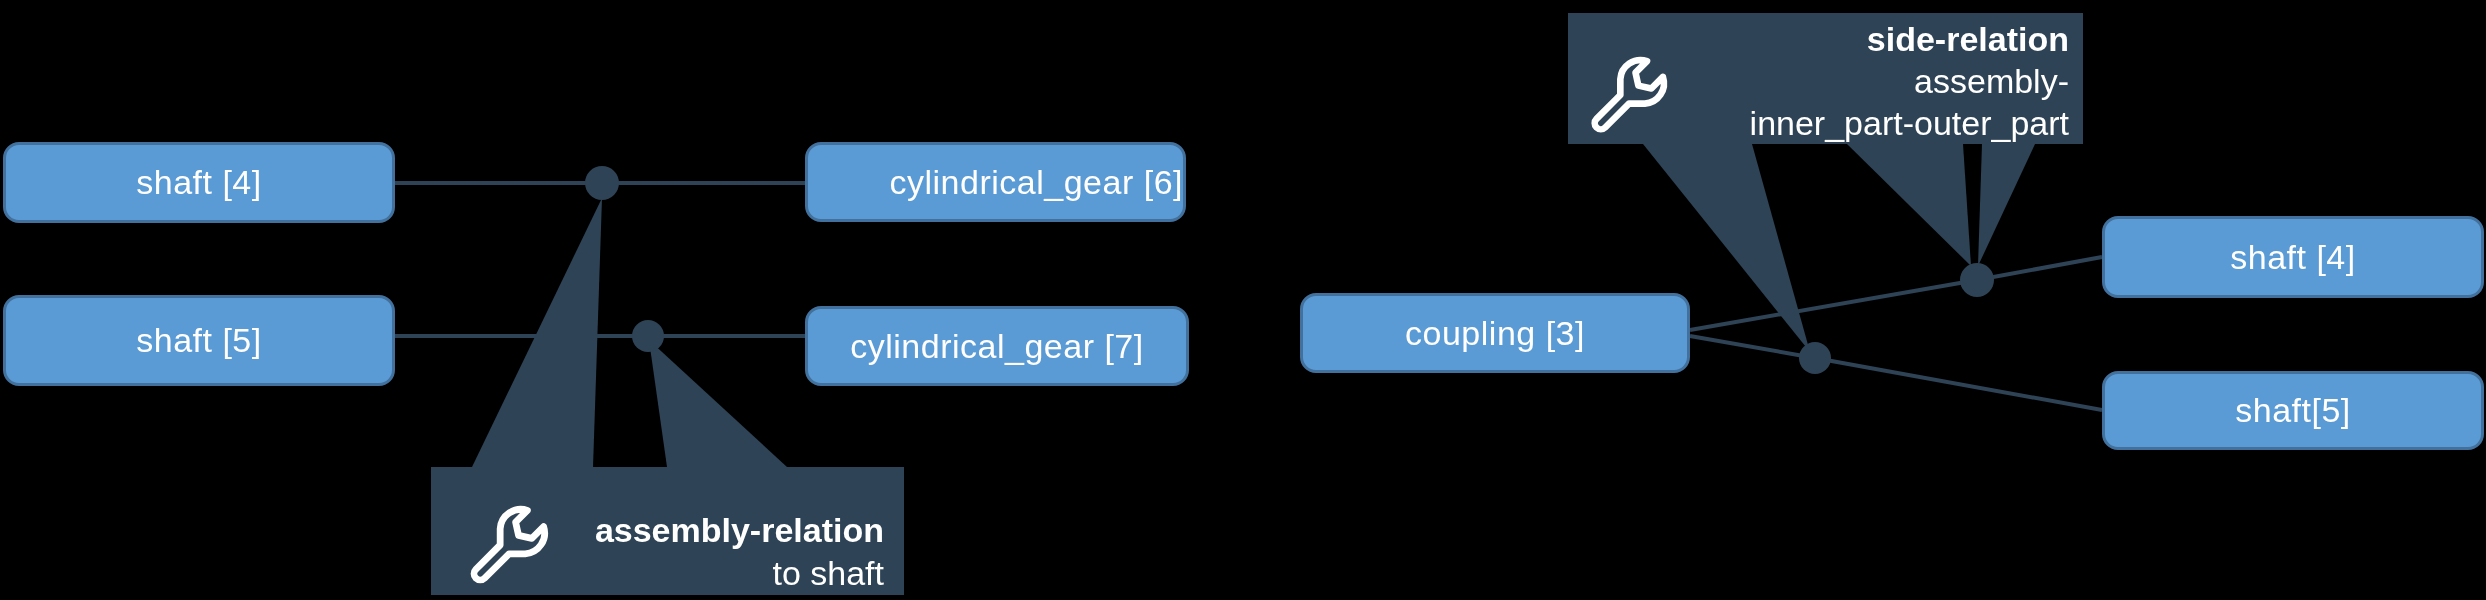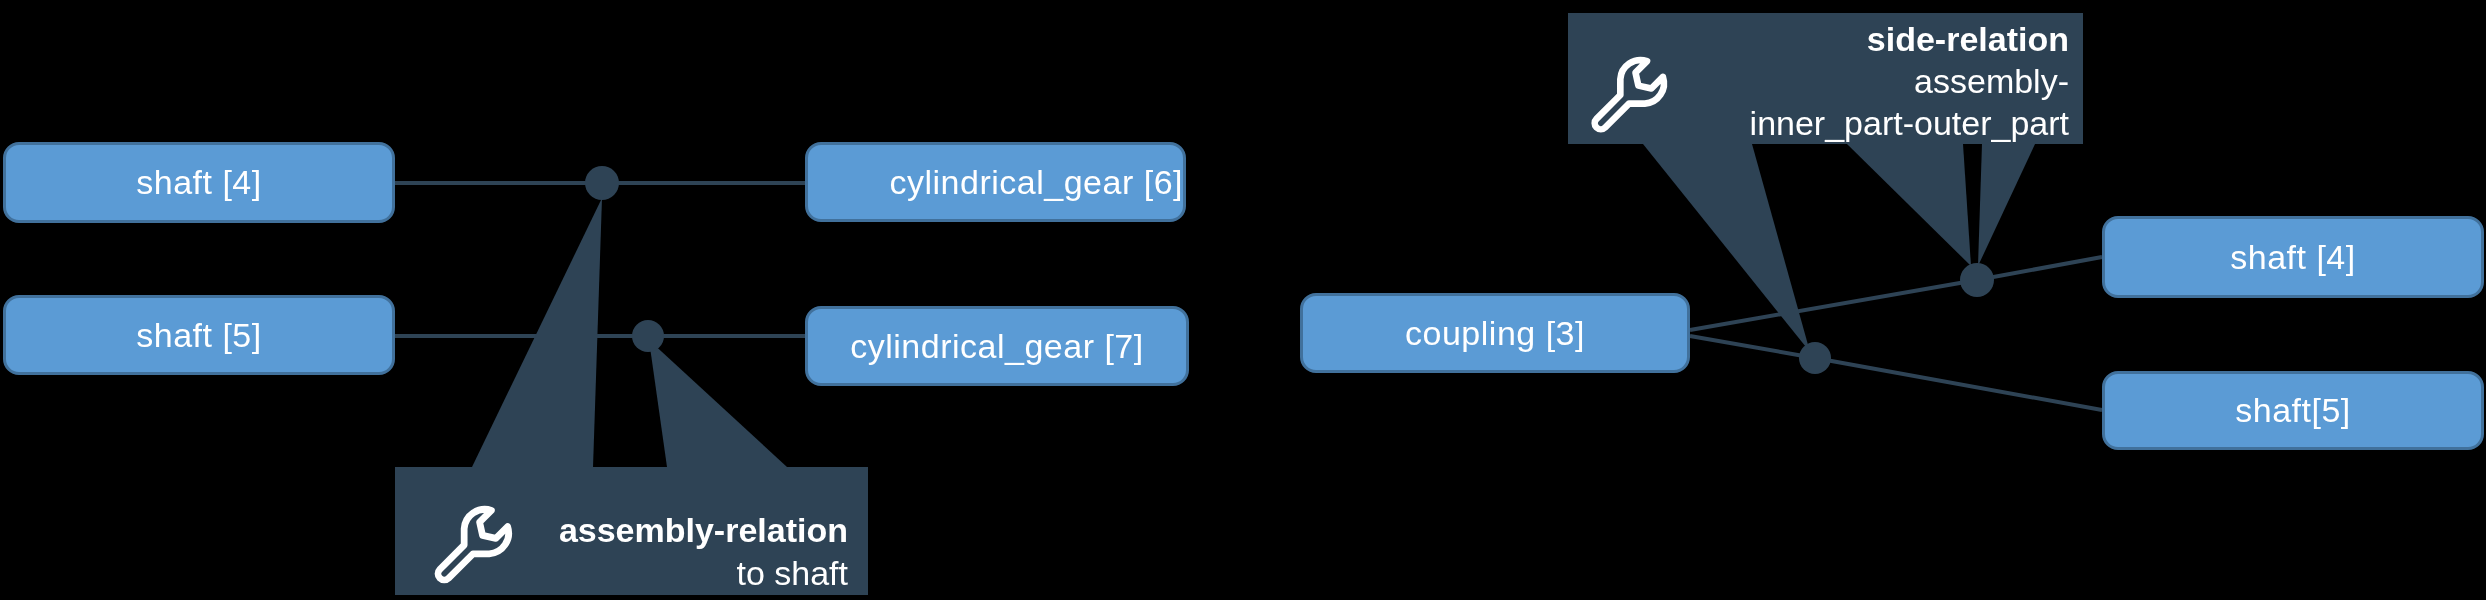--- a/index.html
+++ b/index.html
@@ -35,21 +35,21 @@
   }
   .callout .wrench{flex:0 0 auto;}
   .callout-text{
     flex:1 1 auto;
     text-align:right;
     font-size:34px;
     line-height:43px;
     padding-right:20px;
   }
   .callout-title{font-weight:bold;}
-  .co1{padding-left:28px;}
+  .co1{padding-left:28px;margin-left:36px;}
   .co2{padding-left:12px;}
 </style>
 </head>
 <body>
 
 <div class="canvas">
 
   <svg class="connector-layer" viewBox="0 0 2486 600" xmlns="http://www.w3.org/2000/svg">
 
     <line class="conn-line" x1="395" y1="183" x2="805" y2="183"></line>
@@ -64,21 +64,21 @@
     <polygon class="conn-tri" points="1643,144 1752,144 1810,352"></polygon>
     <polygon class="conn-tri" points="1847,144 1963,144 1971,266"></polygon>
     <polygon class="conn-tri" points="1982,144 2035,144 1978,266"></polygon>
     <circle class="conn-dot" cx="1977" cy="280" r="17"></circle>
     <circle class="conn-dot" cx="1815" cy="358" r="16"></circle>
   </svg>
 
   <div class="node" style="left:3px;top:142px;width:392px;height:81px;">
     <span>shaft [4]</span>
   </div>
-  <div class="node" style="left:3px;top:295px;width:392px;height:80px;">
+  <div class="node" style="left:3px;top:295px;width:392px;height:91px;">
     <span>shaft [5]</span>
   </div>
   <div class="node" style="left:805px;top:142px;width:381px;height:80px;justify-content:flex-end;">
     <span>cylindrical_gear [6]</span>
   </div>
   <div class="node" style="left:805px;top:306px;width:384px;height:80px;">
     <span>cylindrical_gear [7]</span>
   </div>
 
   <div class="node" style="left:1300px;top:293px;width:390px;height:80px;">

